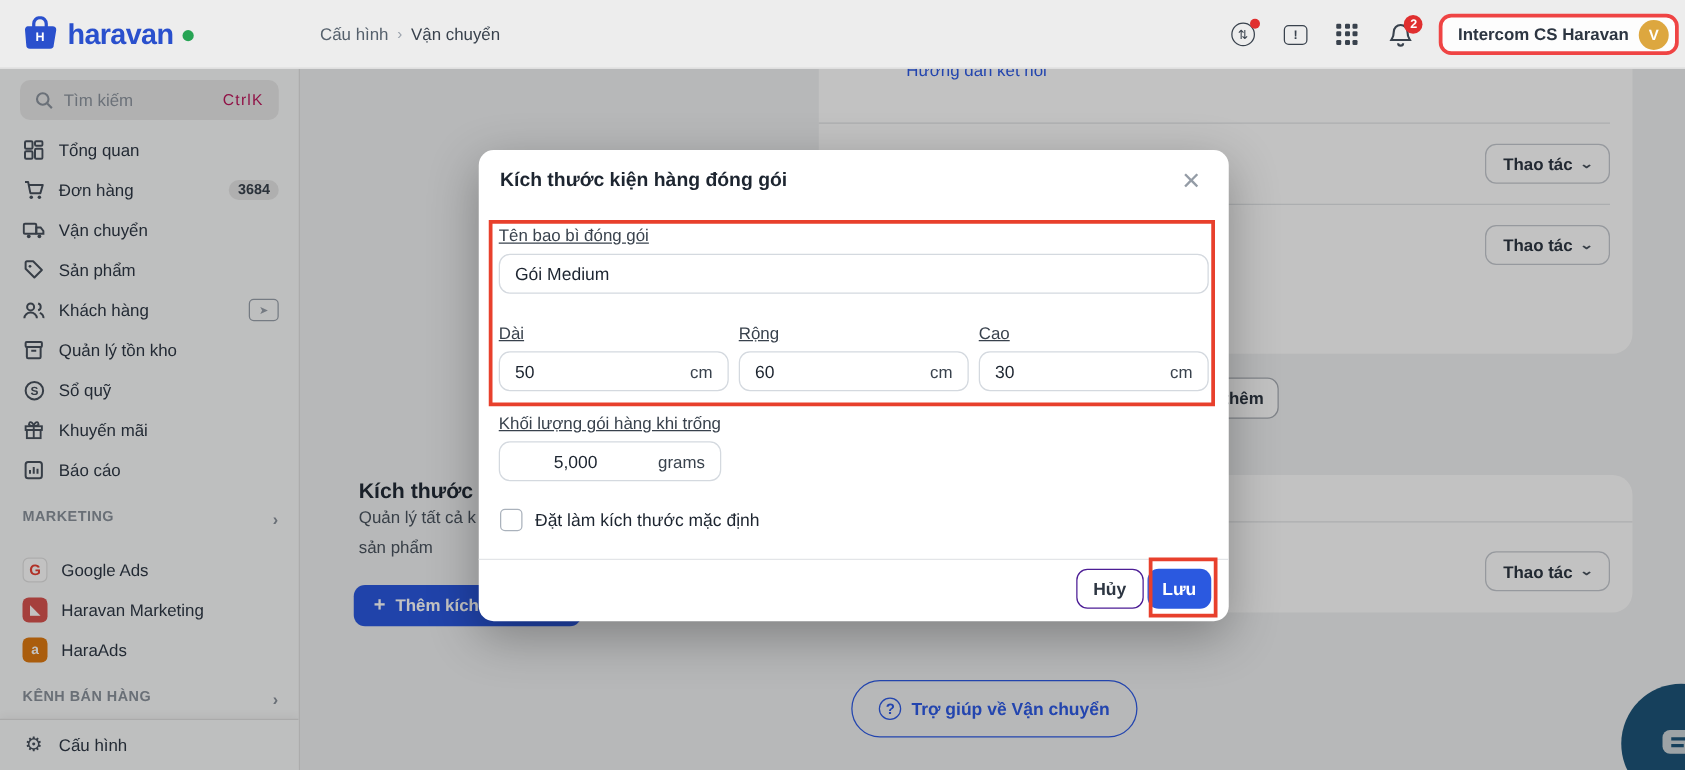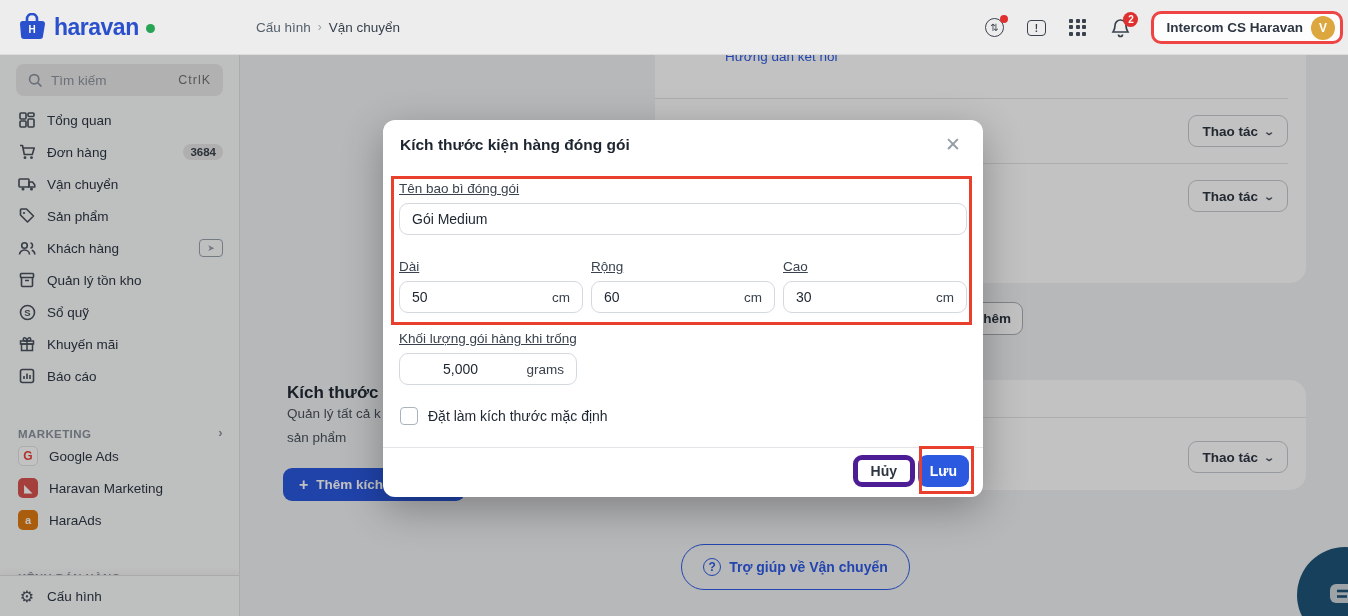--- a/index.html
+++ b/index.html
@@ -23,27 +23,27 @@
   .grid9 span { width:4px; height:4px; background:#39424d; border-radius:1px; }
   .badge-num { position:absolute; top:-5px; right:-7px; min-width:15px; height:15px; padding:0 3px; background:#e02f2f; color:#fff; border-radius:8px; font-size:10px; font-weight:bold; display:flex; align-items:center; justify-content:center; }
   .account-pill { height:33px; background:#fdfdfd; border:3px solid #ef4444; border-radius:10px; display:flex; align-items:center; gap:8px; padding:0 5px 0 12px; cursor:pointer; }
   .account-name { font-size:13.5px; font-weight:bold; color:#2d3642; }
   .avatar { width:24px; height:24px; border-radius:50%; background:#dda73f; color:#fff; font-size:12px; font-weight:bold; display:flex; align-items:center; justify-content:center; }
 
   
   .sidebar { position:absolute; left:0; top:55px; width:240px; height:561px; background:#fafbfb; border-right:1px solid #e2e2e2; overflow:hidden; }
   .search-box { margin:9px 16px 8px 16px; height:32px; background:#e9e9e9; border-radius:8px; display:flex; align-items:center; padding:0 12px; gap:8px; cursor:text; }
   .search-ph { color:#8d959f; font-size:13.5px; flex:1; }
-  .search-sc { color:#737373; font-size:12.5px; letter-spacing:1px; }
+  .search-sc { color:#be185d; font-size:12.5px; letter-spacing:1px; }
   .side-item { height:32px; display:flex; align-items:center; gap:11px; padding:0 16px 0 18px; font-size:13.5px; color:#2e3845; cursor:pointer; }
   .side-item .ic { width:18px; height:18px; color:#49525e; display:flex; align-items:center; justify-content:center; flex-shrink:0; }
   .side-item .lbl { flex:1; }
   .count-pill { background:#e7e7e7; border-radius:9px; font-size:11.5px; color:#39424d; padding:2px 7px; font-weight:bold; }
   .mini-ext { width:24px; height:18px; border:1.4px solid #9aa2ac; border-radius:4px; color:#9aa2ac; font-size:9px; display:flex; align-items:center; justify-content:center; }
-  .side-header { height:32px; margin-top:16px; display:flex; align-items:flex-end; padding:0 16px 0 18px; font-size:11.5px; font-weight:bold; letter-spacing:0.4px; color:#8a929c; }
+  .side-header { height:32px; margin-top:16px; display:flex; align-items:flex-start; padding:0 16px 0 18px; font-size:11.5px; font-weight:bold; letter-spacing:0.4px; color:#8a929c; }
   .side-header .lbl { flex:1; }
   .chev { color:#8a929c; font-size:13px; }
   .app-ic { width:20px; height:20px; border-radius:5px; display:flex; align-items:center; justify-content:center; font-size:12px; font-weight:bold; flex-shrink:0; }
   .app-google { background:#fff; border:1px solid #e3e3e3; color:#e94235; }
   .app-hrvmkt { background:#d9534f; color:#fff; font-size:10px; }
   .app-haraads { background:#e07b12; color:#fff; font-size:11px; }
   .side-footer { position:absolute; left:0; bottom:0; width:100%; height:41px; background:#fafbfb; border-top:1px solid #e0e0e0; box-shadow:0 -3px 6px rgba(0,0,0,0.04); display:flex; align-items:center; }
   .side-footer .side-item { width:100%; }
 
   
@@ -75,21 +75,21 @@
   .dims-row { position:absolute; left:16px; top:139px; width:568px; display:flex; gap:8px; }
   .dim-col { flex:1; position:relative; }
   .dim-col .inp { margin-top:7px; padding-right:40px; }
   .unit { position:absolute; right:13px; bottom:8px; font-size:13.5px; color:#39424d; }
   .fld-weight { position:absolute; left:16px; top:211px; width:178px; }
   .fld-weight .inp { margin-top:7px; padding-right:58px;padding-left:43px; }
   .chk-row { position:absolute; left:17px; top:287px; display:flex; align-items:center; gap:10px; cursor:pointer; }
   .chk-box { width:18px; height:18px; border:1.6px solid #aab2bc; border-radius:4px; background:#fff; }
   .chk-lbl { font-size:14px; color:#1d2530; }
   .modal-fdiv { position:absolute; left:0; right:0; top:327px; height:1px; background:#e3e5e8; }
-  .btn-cancel { position:absolute; right:68px; top:335px; height:32px; padding:0 13px; background:#fff; border:5px solid #4c1d95; border-radius:9px; font-size:14px; font-weight:bold; color:#2d3642; cursor:pointer; font-family:"Liberation Sans",sans-serif; }
+  .btn-cancel { position:absolute; right:68px; top:335px; height:32px; padding:0 13px; background:#fff; border:1px solid #4c1d95; border-radius:9px; font-size:14px; font-weight:bold; color:#2d3642; cursor:pointer; font-family:"Liberation Sans",sans-serif; }
   .btn-save { position:absolute; right:14px; top:335px; height:32px; padding:0 12px; background:#2b59e0; border:none; border-radius:9px; font-size:14px; font-weight:bold; color:#fff; cursor:pointer; font-family:"Liberation Sans",sans-serif; }
   .anno { position:absolute; border:3px solid #e8402c; z-index:70; pointer-events:none; }
   .anno-fields { left:8px; top:56px; width:581px; height:149px; }
   .anno-save { right:9px; top:326px; width:55px; height:48px; }
 </style>
 </head>
 <body>
 
 <div class="topbar">
   <div class="brand">

